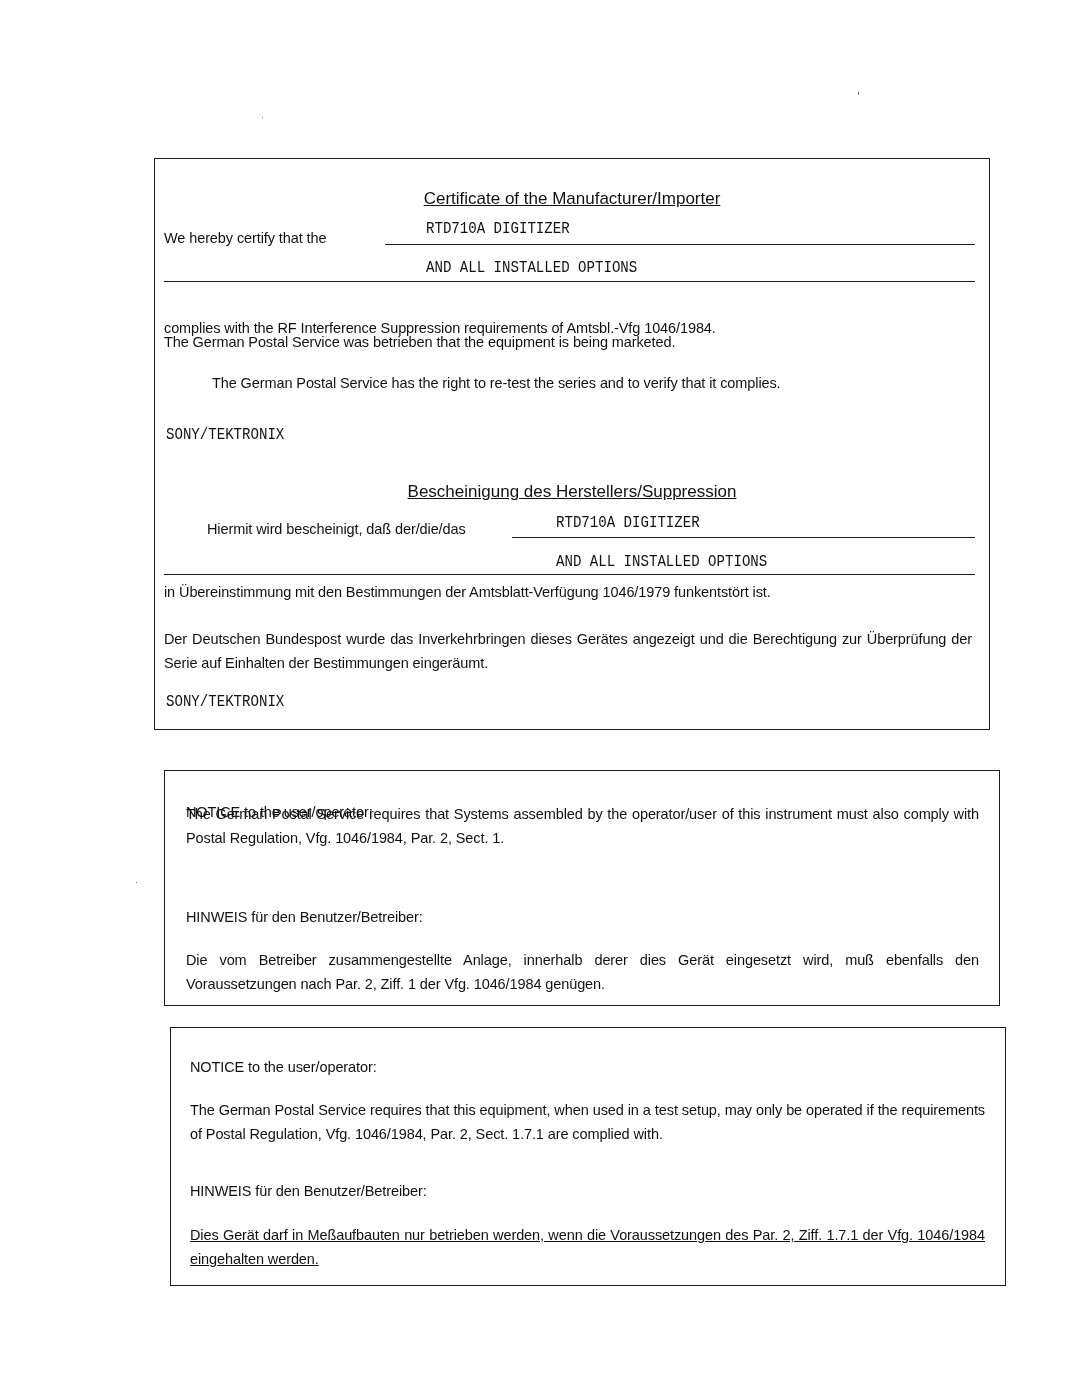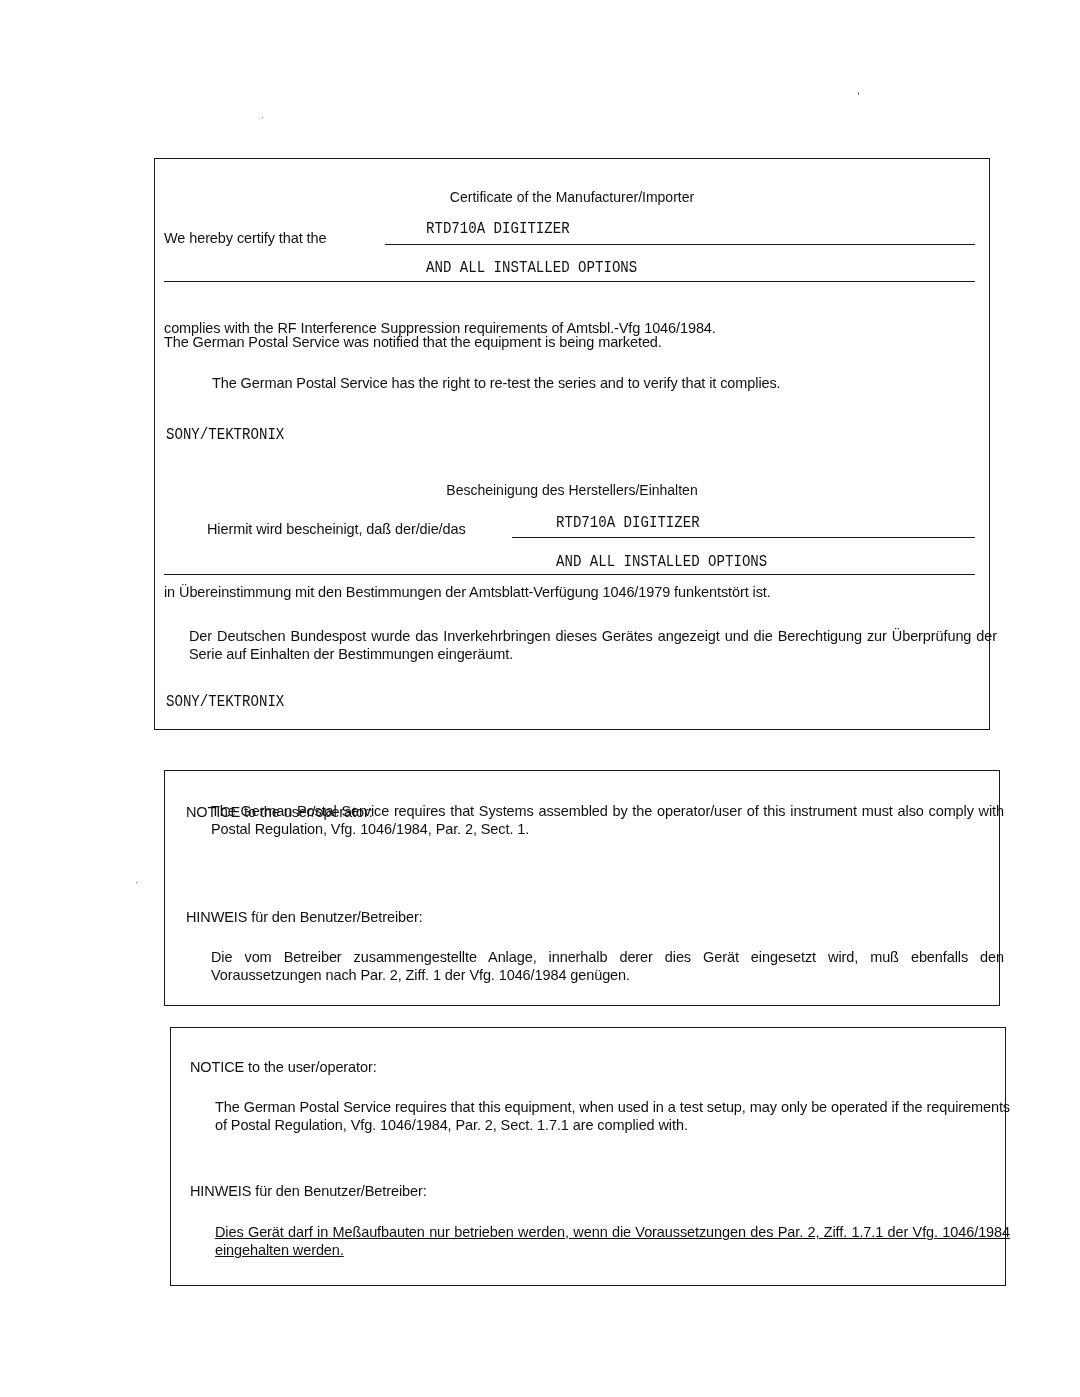--- a/index.html
+++ b/index.html
@@ -38,31 +38,31 @@
     transform-origin: left top;
   }
   .rule {
     position: absolute;
     height: 0;
     border-top: 1.5px solid #1a1a1a;
   }
   .para {
     position: absolute;
     font-size: 14.5px;
-    line-height: 18px;
+    line-height: 24px;
     text-align: justify;
     text-align-last: left;
     letter-spacing: -0.1px;
-    margin-left: 25px;
   }
   .centered {
     position: absolute;
-    font-size: 14px;
+    font-size: 17px;
     text-align: center;
     white-space: nowrap;
+    text-decoration: underline;
   }
   .speck {
     position: absolute;
     width: 1px;
     height: 1px;
     background: #777;
   }
 </style>
 </head>
 <body>
@@ -76,25 +76,25 @@
 <div class="centered" style="left:154px; width:836px; top:189px;">Certificate of the Manufacturer/Importer</div>
 
 <div class="text" style="left:164px; top:229px;text-align:center;">We hereby certify that the</div>
 <div class="rule" style="left:385px; width:590px; top:244px;"></div>
 <div class="mono" style="left:426px; top:220px;">RTD710A DIGITIZER</div>
 
 <div class="mono" style="left:426px; top:259px;">AND ALL INSTALLED OPTIONS</div>
 <div class="rule" style="left:164px; width:811px; top:281px;"></div>
 
 <div class="text" style="left:164px; top:288px;margin-top:31px;">complies with the RF Interference Suppression requirements of Amtsbl.-Vfg 1046/1984.</div>
-<div class="text" style="left:164px; top:333px;">The German Postal Service was notified that the equipment is being marketed.</div>
+<div class="text" style="left:164px; top:333px;">The German Postal Service was betrieben that the equipment is being marketed.</div>
 <div class="text" style="left:164px; top:374px;margin-left:48px;">The German Postal Service has the right to re-test the series and to verify that it complies.</div>
 <div class="mono" style="left:166px; top:426px;">SONY/TEKTRONIX</div>
 
-<div class="centered" style="left:154px; width:836px; top:482px;">Bescheinigung des Herstellers/Einhalten</div>
+<div class="centered" style="left:154px; width:836px; top:482px;">Bescheinigung des Herstellers/Suppression</div>
 
 <div class="text" style="left:164px; top:520px;margin-left:43px;">Hiermit wird bescheinigt, daß der/die/das</div>
 <div class="rule" style="left:512px; width:463px; top:537px;"></div>
 <div class="mono" style="left:556px; top:514px;">RTD710A DIGITIZER</div>
 
 <div class="mono" style="left:556px; top:553px;">AND ALL INSTALLED OPTIONS</div>
 <div class="rule" style="left:164px; width:811px; top:574px;"></div>
 
 <div class="text" style="left:164px; top:583px;">in Übereinstimmung mit den Bestimmungen der Amtsblatt-Verfügung 1046/1979 funkentstört ist.</div>
 <div class="para" style="left:164px; top:627px; width:808px;">Der Deutschen Bundespost wurde das Inverkehrbringen dieses Gerätes angezeigt und die Berechtigung zur Überprüfung der Serie auf Einhalten der Bestimmungen eingeräumt.</div>

